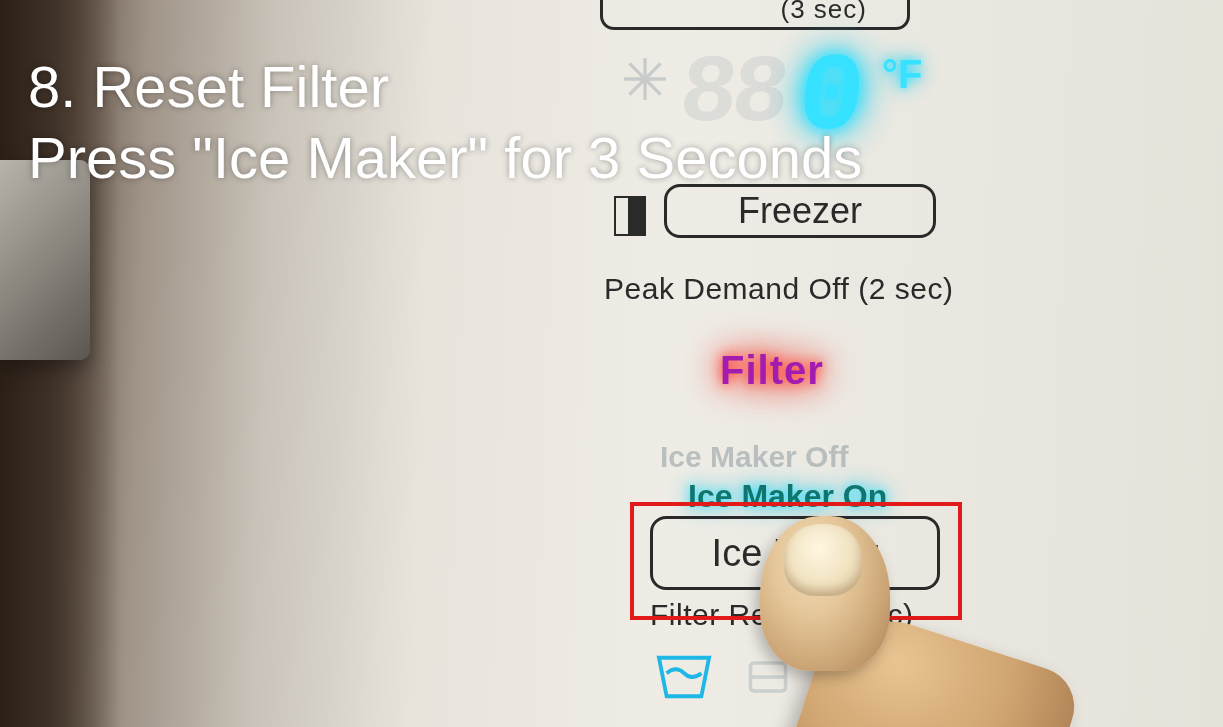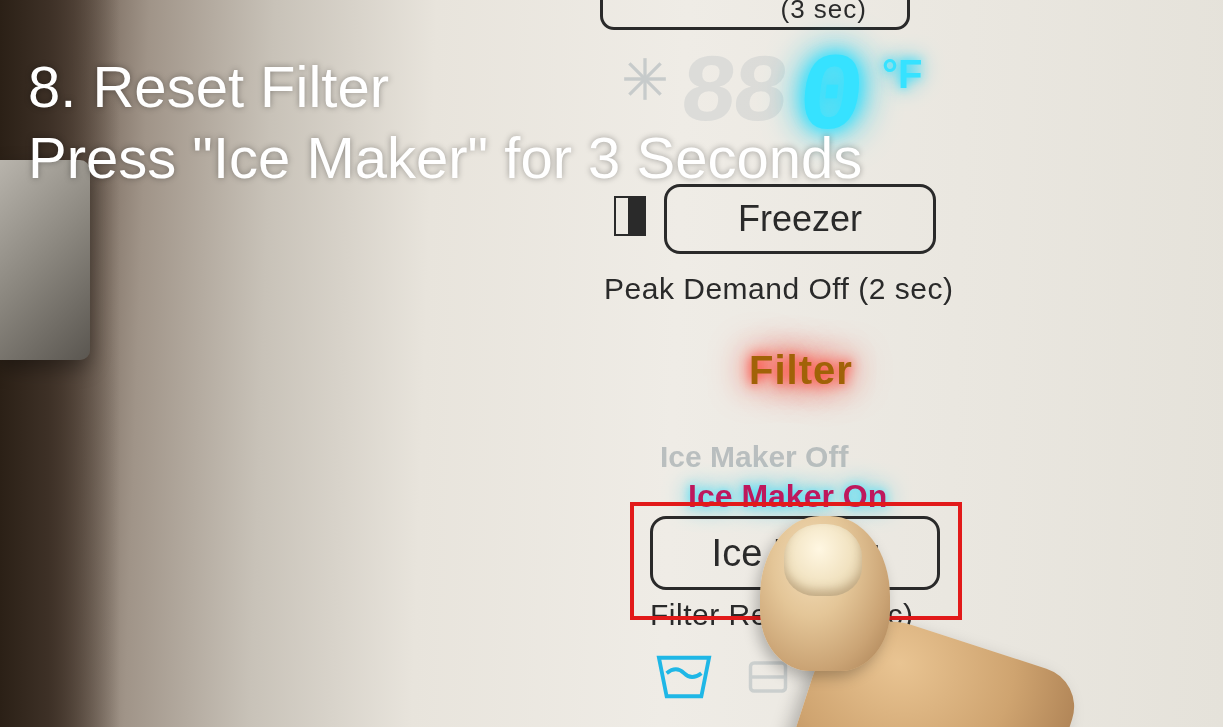--- a/index.html
+++ b/index.html
@@ -127,58 +127,57 @@
     display: flex;
     align-items: center;
     justify-content: center;
     font-size: 36px;
     color: #2a2a2a;
     font-weight: 500;
     background: transparent;
   }
   .btn-freezer {
     left: 664px; top: 184px;
-    width: 272px; height: 70px;
+    width: 272px; height: 54px;
   }
   .sublabel {
     position: absolute;
     color: #2a2a2a;
     font-size: 30px;
     font-weight: 500;
     letter-spacing: .5px;
   }
   .sub-peak { left: 604px; top: 272px; }
 
   
   .filter-ind {
     position: absolute;
     left: 720px; top: 348px;
     font-size: 40px;
     font-weight: 700;
-    color: #a16207;
+    color: #a21caf;
     text-shadow: 0 0 12px #ff3b2f, 0 0 26px #ff5040, 0 0 40px #ff2a1a;
     letter-spacing: 1px;
-    margin-left: 29px;
   }
 
   
   .im-off {
     position: absolute;
     left: 660px; top: 440px;
     font-size: 30px;
     font-weight: 600;
     color: #8f9ba1;
     opacity: .55;
   }
   .im-on {
     position: absolute;
     left: 688px; top: 478px;
     font-size: 32px;
     font-weight: 700;
-    color: #be185d;
+    color: #0f766e;
     text-shadow: 0 0 10px #36e2ff, 0 0 24px #0bc0e8;
   }
 
   
   .btn-ice {
     left: 650px; top: 516px;
     width: 290px; height: 74px;
     font-size: 38px;
   }
   .sub-filter {

